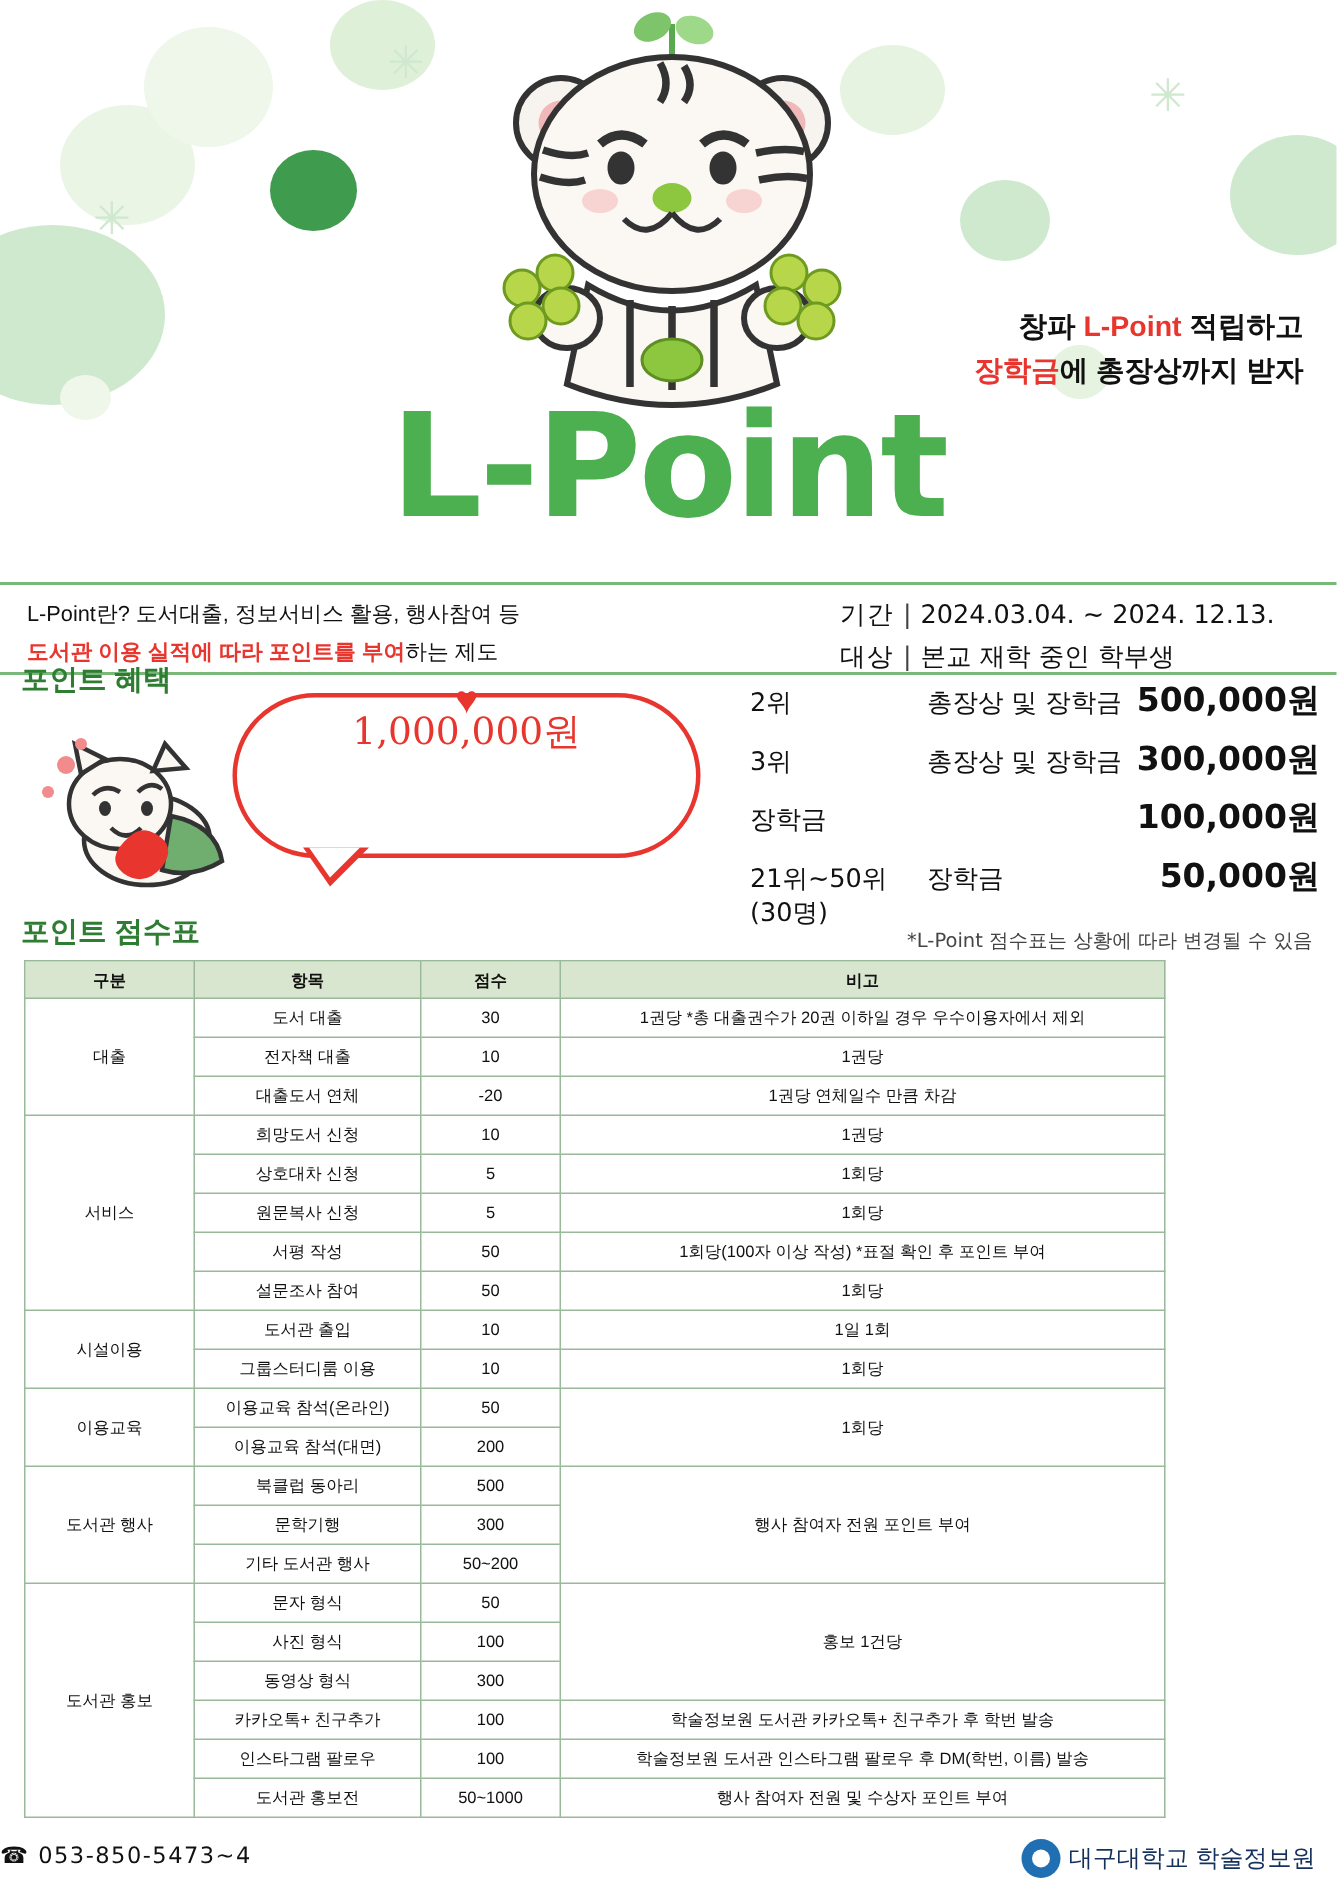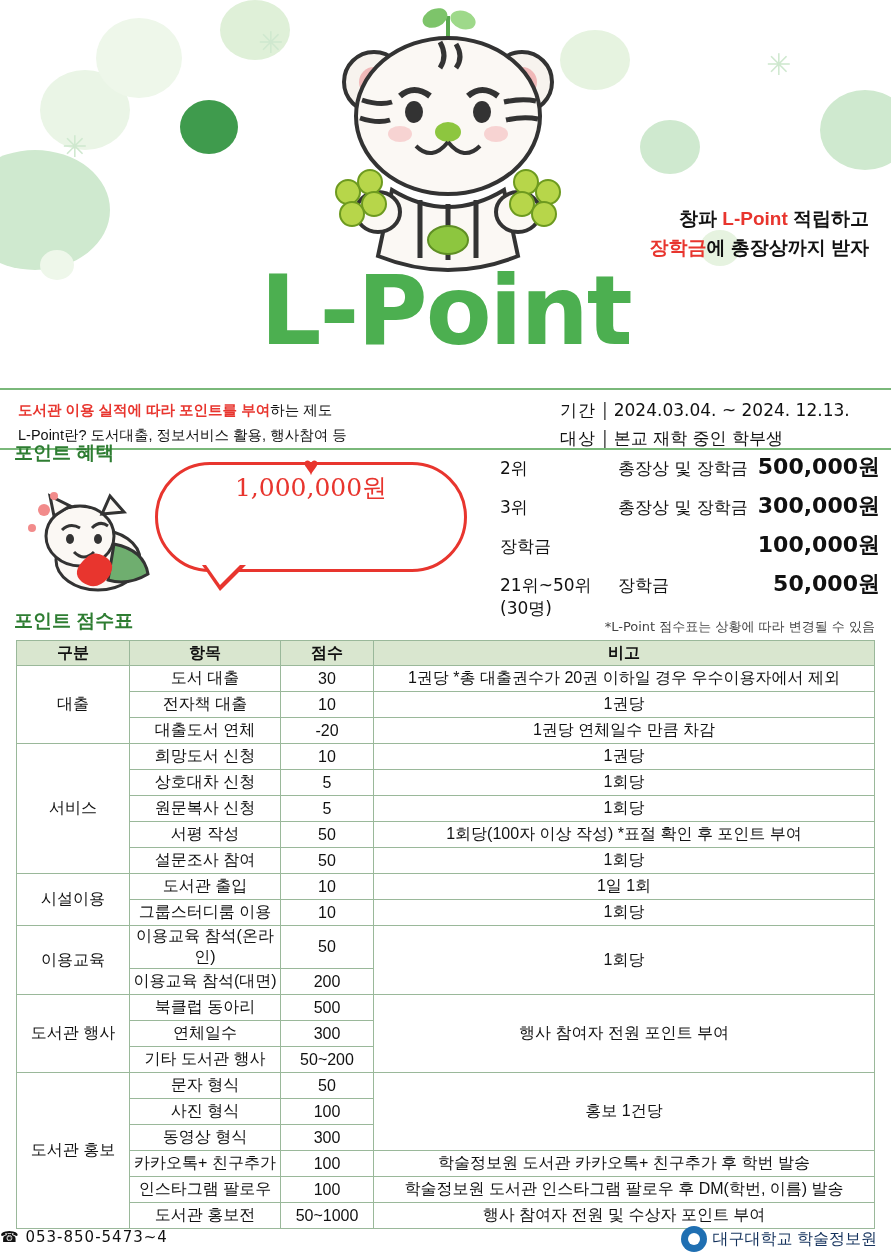--- a/index.html
+++ b/index.html
@@ -54,21 +54,21 @@
   .ranks{position:absolute;left:500px;top:452px;width:380px;font-family:"DejaVu Sans",sans-serif;}
   .rank-row{display:flex;align-items:baseline;margin-bottom:9px;}
   .rank-row .rk{width:118px;font-size:17px;}
   .rank-row .pz{font-size:17px;flex:1;}
   .rank-row .amt{font-size:22px;font-weight:bold;}
 
   
   #score-title{position:absolute;left:14px;top:608px;}
   .note{position:absolute;right:16px;top:618px;font-size:13px;color:#444;font-family:"DejaVu Sans",sans-serif;}
 
-  table.score{position:absolute;left:16px;top:640px;width:859px;border-collapse:collapse;font-size:16px;}
+  table.score{position:absolute;left:16px;top:640px;width:761px;border-collapse:collapse;font-size:11px;}
   table.score th,table.score td{border:1px solid #9ab89a;text-align:center;padding:0;height:25px;}
   table.score thead th{background:#d9e6cf;font-weight:bold;height:24px;}
   td.cat{width:112px;}
   td.item{width:150px;}
   td.pts{width:92px;}
   td.note-c{}
 
   .footer-tel{position:absolute;left:0;right:0;bottom:14px;text-align:left;font-size:15px;letter-spacing:1px;font-family:"DejaVu Sans",sans-serif;}
   .logo{position:absolute;right:14px;bottom:8px;display:flex;align-items:center;gap:6px;}
   .logo .mark{width:26px;height:26px;border-radius:50%;background:#1f6fb2;position:relative;}
@@ -155,22 +155,22 @@
     <div>
       <span class="hl2">장학금</span><span>에 총장상까지 받자</span>
     </div>
   </div>
 
   <div class="bigtitle">L-Point</div>
 </div>
 
 <div class="infobar">
   <div class="info-left">
+    <div>L-Point란? 도서대출, 정보서비스 활용, 행사참여 등</div>
     <div><span class="red">도서관 이용 실적에 따라 포인트를 부여</span><span>하는 제도</span></div>
-    <div>L-Point란? 도서대출, 정보서비스 활용, 행사참여 등</div>
   </div>
   <div class="info-right">
     <div>
       <span class="lbl">기간</span><span class="vline">|</span><span>2024.03.04. ~ 2024. 12.13.</span>
     </div>
     <div>
       <span class="lbl">대상</span><span class="vline">|</span><span>본교 재학 중인 학부생</span>
     </div>
   </div>
 </div>
@@ -304,21 +304,21 @@
       <td class="pts">200</td>
     </tr>
 
     <tr>
       <td class="cat" rowspan="3">도서관 행사</td>
       <td class="item">북클럽 동아리</td>
       <td class="pts">500</td>
       <td class="note-c" rowspan="3">행사 참여자 전원 포인트 부여</td>
     </tr>
     <tr>
-      <td class="item">연체일수</td>
+      <td class="item">문학기행</td>
       <td class="pts">300</td>
     </tr>
     <tr>
       <td class="item">기타 도서관 행사</td>
       <td class="pts">50~200</td>
     </tr>
 
     <tr>
       <td class="cat" rowspan="6">도서관 홍보</td>
       <td class="item">문자 형식</td>

